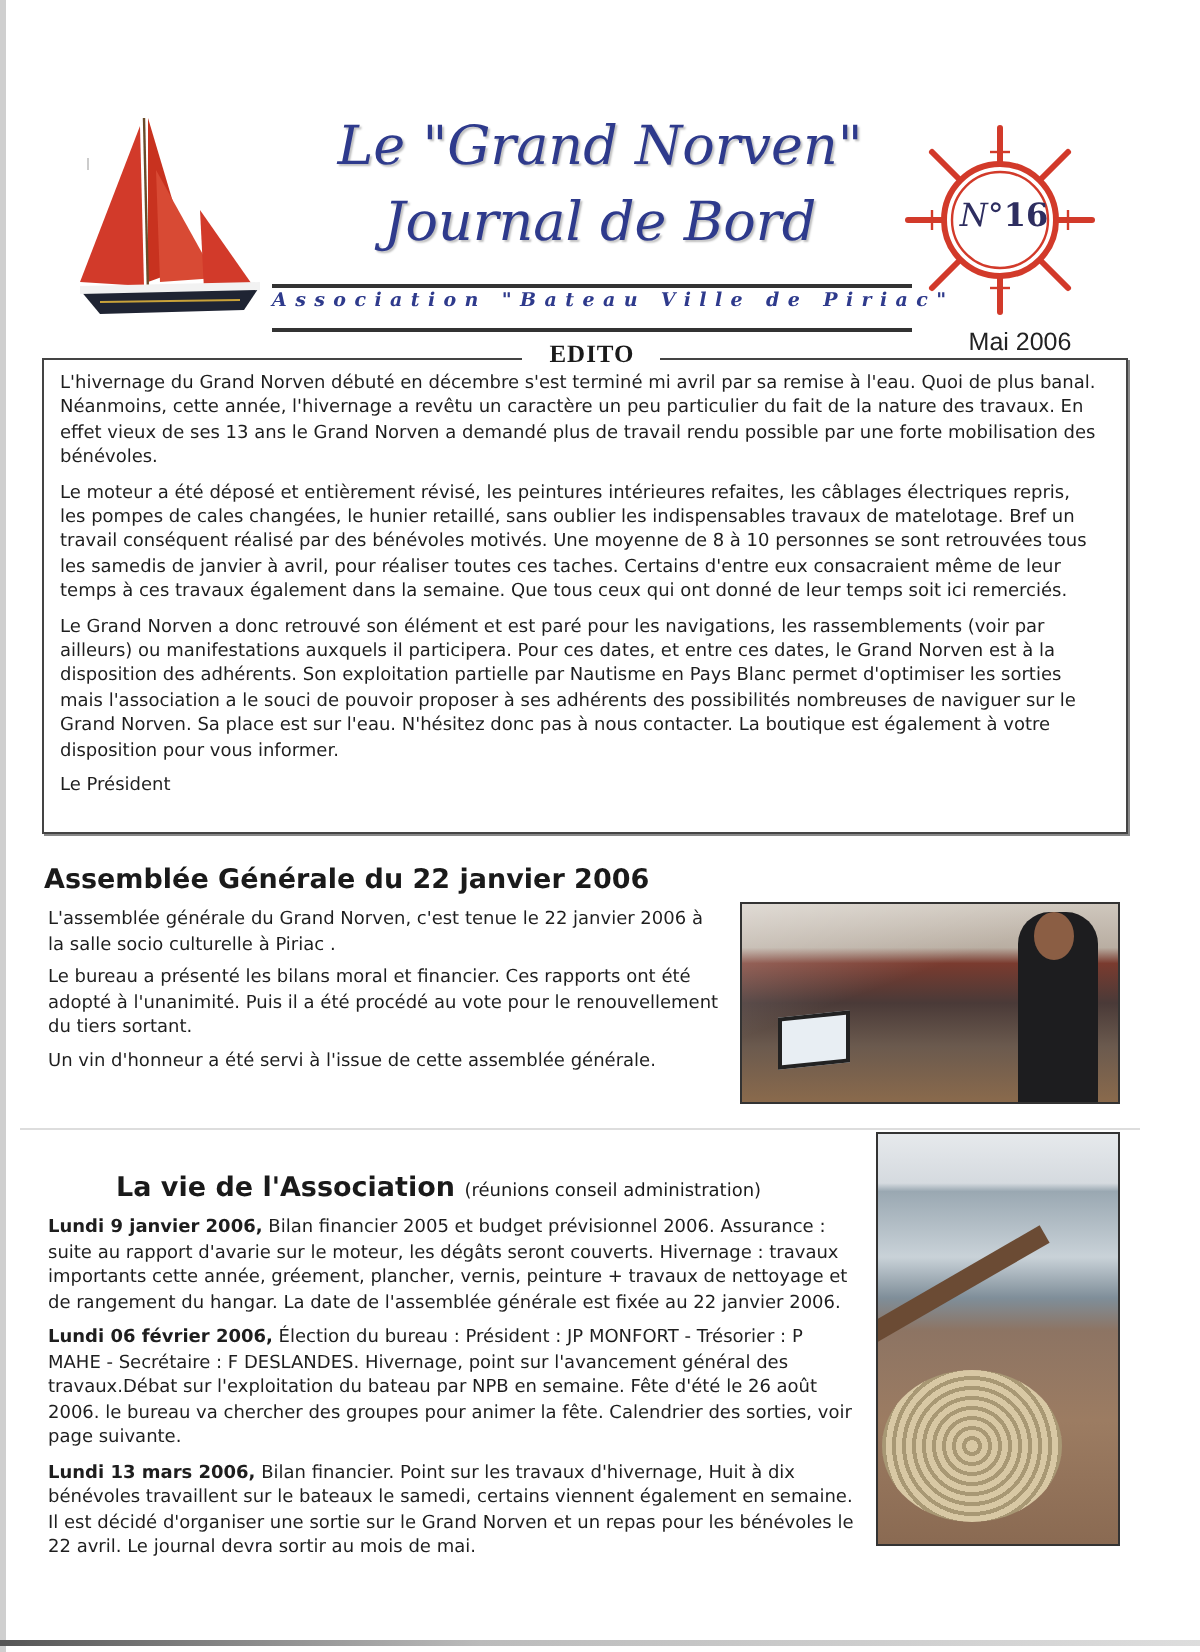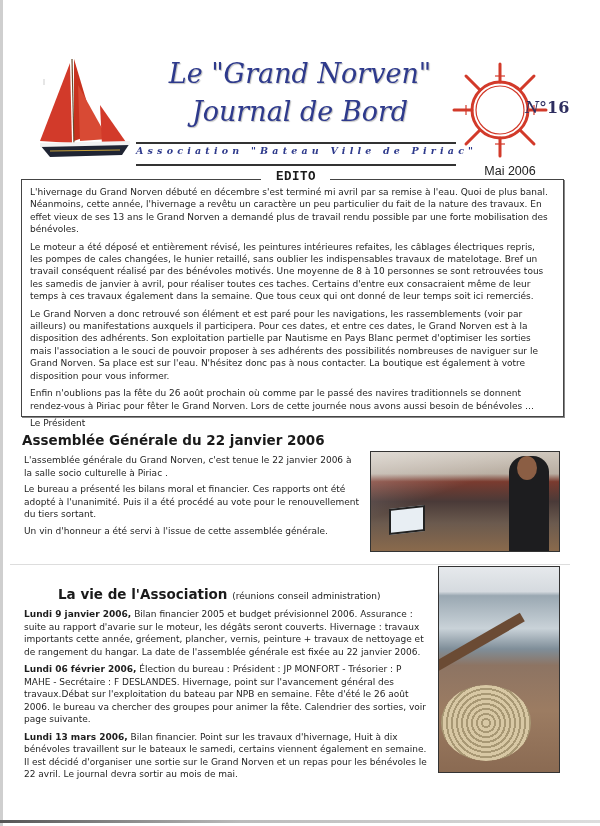--- a/index.html
+++ b/index.html
@@ -21,39 +21,39 @@
     position:absolute; left:136px; top:142px; width:320px; height:20px;
     border-top:2px solid #333; border-bottom:2px solid #333;
   }
   .assoc {
     position:absolute; left:136px; top:145px; width:320px; text-align:center;
     font-family:"DejaVu Serif", serif; font-style:italic; font-weight:bold;
     font-size:9.5px; letter-spacing:4.2px; color:#2e3a8c; white-space:nowrap;
   }
   .wheel { position:absolute; left:452px; top:62px; width:96px; height:96px; }
   .issue-num {
-    position:absolute; left:478px; top:98px; width:35px; text-align:center;
-    font-family:"DejaVu Serif", serif; font-size:16px; color:#2e2e60; font-weight:bold;margin-left:47px;
+    position:absolute; left:478px; top:98px; width:48px; text-align:center;
+    font-family:"DejaVu Serif", serif; font-size:16px; color:#2e2e60; font-weight:bold;
   }
   .issue-num .n { font-style:italic; font-weight:normal; }
   .date {
     position:absolute; left:470px; top:164px; width:80px; text-align:center;
     font-family:Liberation Sans, sans-serif; font-size:12.5px; color:#222;
   }
 
   
   .edito-box {
     position:absolute; left:21px; top:179px; width:541px; height:237px;
     border:1px solid #444; border-top:none; box-shadow:1px 1px 0 #888;
   }
   .edito-top-left { position:absolute; left:21px; top:179px; width:240px; height:1px; background:#444; }
   .edito-top-right { position:absolute; left:330px; top:179px; width:233px; height:1px; background:#444; }
   .edito-title {
     position:absolute; left:262px; top:170px; width:68px; text-align:center;
-    font-family:Liberation Mono, monospace; font-weight:bold; font-size:12.5px; letter-spacing:0.5px;
+    font-family:Liberation Serif, serif; font-weight:bold; font-size:12.5px; letter-spacing:0.5px;
   }
   .edito-body {
     position:absolute; left:30px; top:186px; width:530px;
     font-size:9px; line-height:12.4px; color:#1e1e1e;
   }
   .edito-body p { margin:0 12px 5px 0; }
 
   
   .h2 {
     position:absolute; font-family:"DejaVu Sans", sans-serif; font-weight:bold; font-size:13.5px; color:#1a1a1a;
@@ -149,21 +149,20 @@
 <div class="date">Mai 2006</div>
 
 <div class="edito-box"></div>
 <div class="edito-top-left"></div>
 <div class="edito-top-right"></div>
 <div class="edito-title">EDITO</div>
 <div class="edito-body">
   <p>L'hivernage du Grand Norven débuté en décembre s'est terminé mi avril par sa remise à l'eau. Quoi de plus banal. Néanmoins, cette année, l'hivernage a revêtu un caractère un peu particulier du fait de la nature des travaux. En effet vieux de ses 13 ans le Grand Norven a demandé plus de travail rendu possible par une forte mobilisation des bénévoles.</p>
   <p>Le moteur a été déposé et entièrement révisé, les peintures intérieures refaites, les câblages électriques repris, les pompes de cales changées, le hunier retaillé, sans oublier les indispensables travaux de matelotage. Bref un travail conséquent réalisé par des bénévoles motivés. Une moyenne de 8 à 10 personnes se sont retrouvées tous les samedis de janvier à avril, pour réaliser toutes ces taches. Certains d'entre eux consacraient même de leur temps à ces travaux également dans la semaine. Que tous ceux qui ont donné de leur temps soit ici remerciés.</p>
   <p>Le Grand Norven a donc retrouvé son élément et est paré pour les navigations, les rassemblements (voir par ailleurs) ou manifestations auxquels il participera. Pour ces dates, et entre ces dates, le Grand Norven est à la disposition des adhérents. Son exploitation partielle par Nautisme en Pays Blanc permet d'optimiser les sorties mais l'association a le souci de pouvoir proposer à ses adhérents des possibilités nombreuses de naviguer sur le Grand Norven. Sa place est sur l'eau. N'hésitez donc pas à nous contacter. La boutique est également à votre disposition pour vous informer.</p>
-  <p> Enfin n'oublions pas la fête du 26 août prochain où comme par le passé des navires traditionnels se donnent rendez-vous à Piriac pour fêter le Grand Norven. Lors de cette journée nous avons aussi besoin de bénévoles …</p>
   <p>Le Président</p>
 </div>
 
 <div class="h2 ag-title">Assemblée Générale du 22 janvier 2006</div>
 <div class="ag-body">
   <p> L'assemblée générale du Grand Norven, c'est tenue le 22 janvier 2006 à la salle socio culturelle à Piriac .</p>
   <p>Le bureau a présenté les bilans moral et financier. Ces rapports ont été adopté à l'unanimité. Puis il a été procédé au vote pour le renouvellement du tiers sortant.</p>
   <p>Un vin d'honneur a été servi à l'issue de cette assemblée générale.</p>
 </div>
 <div class="photo1">

